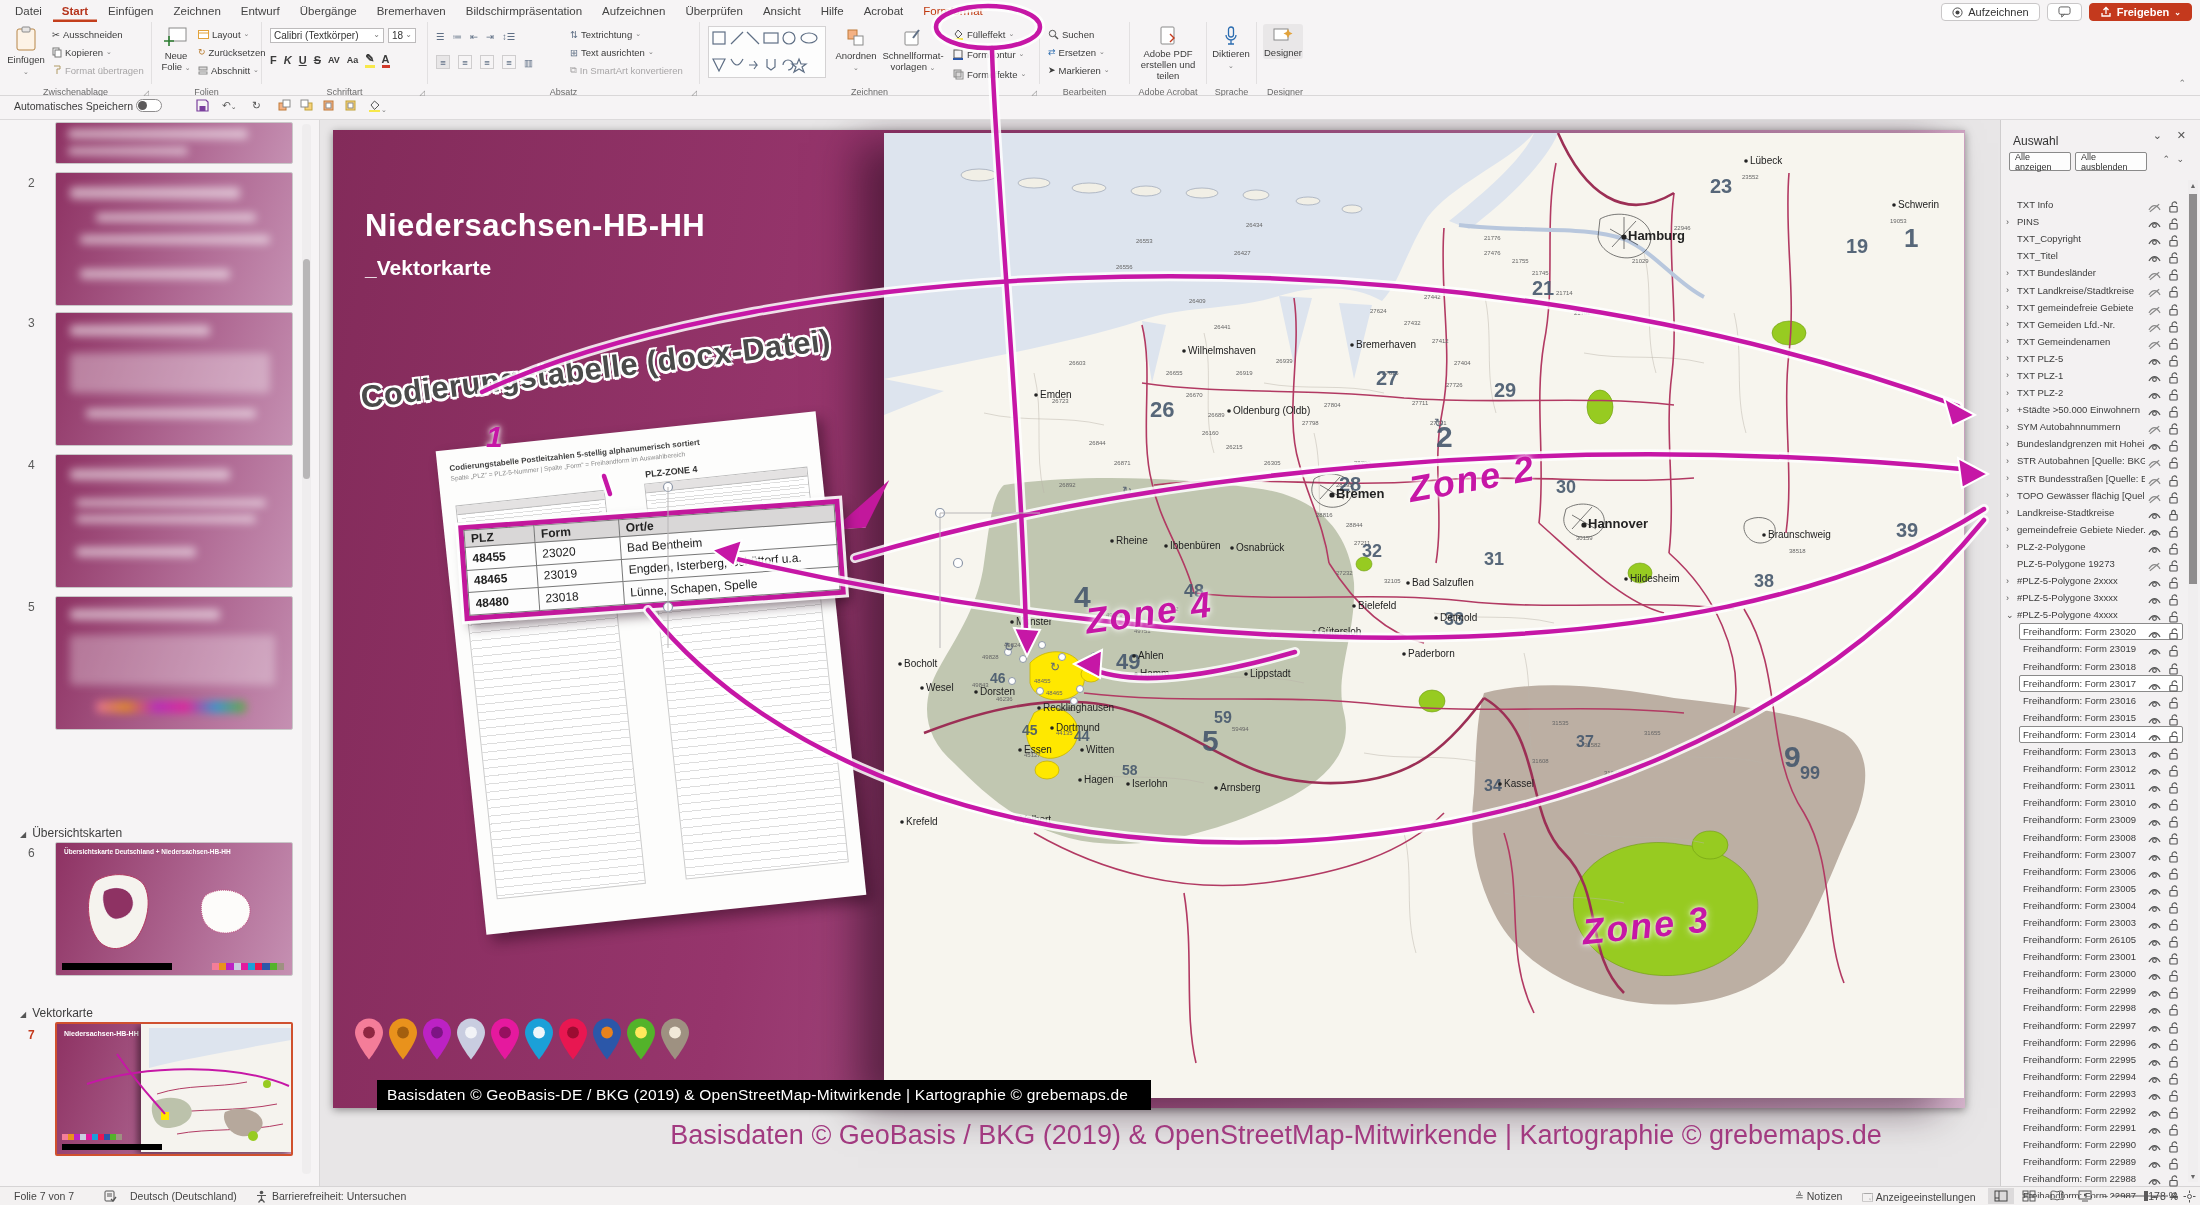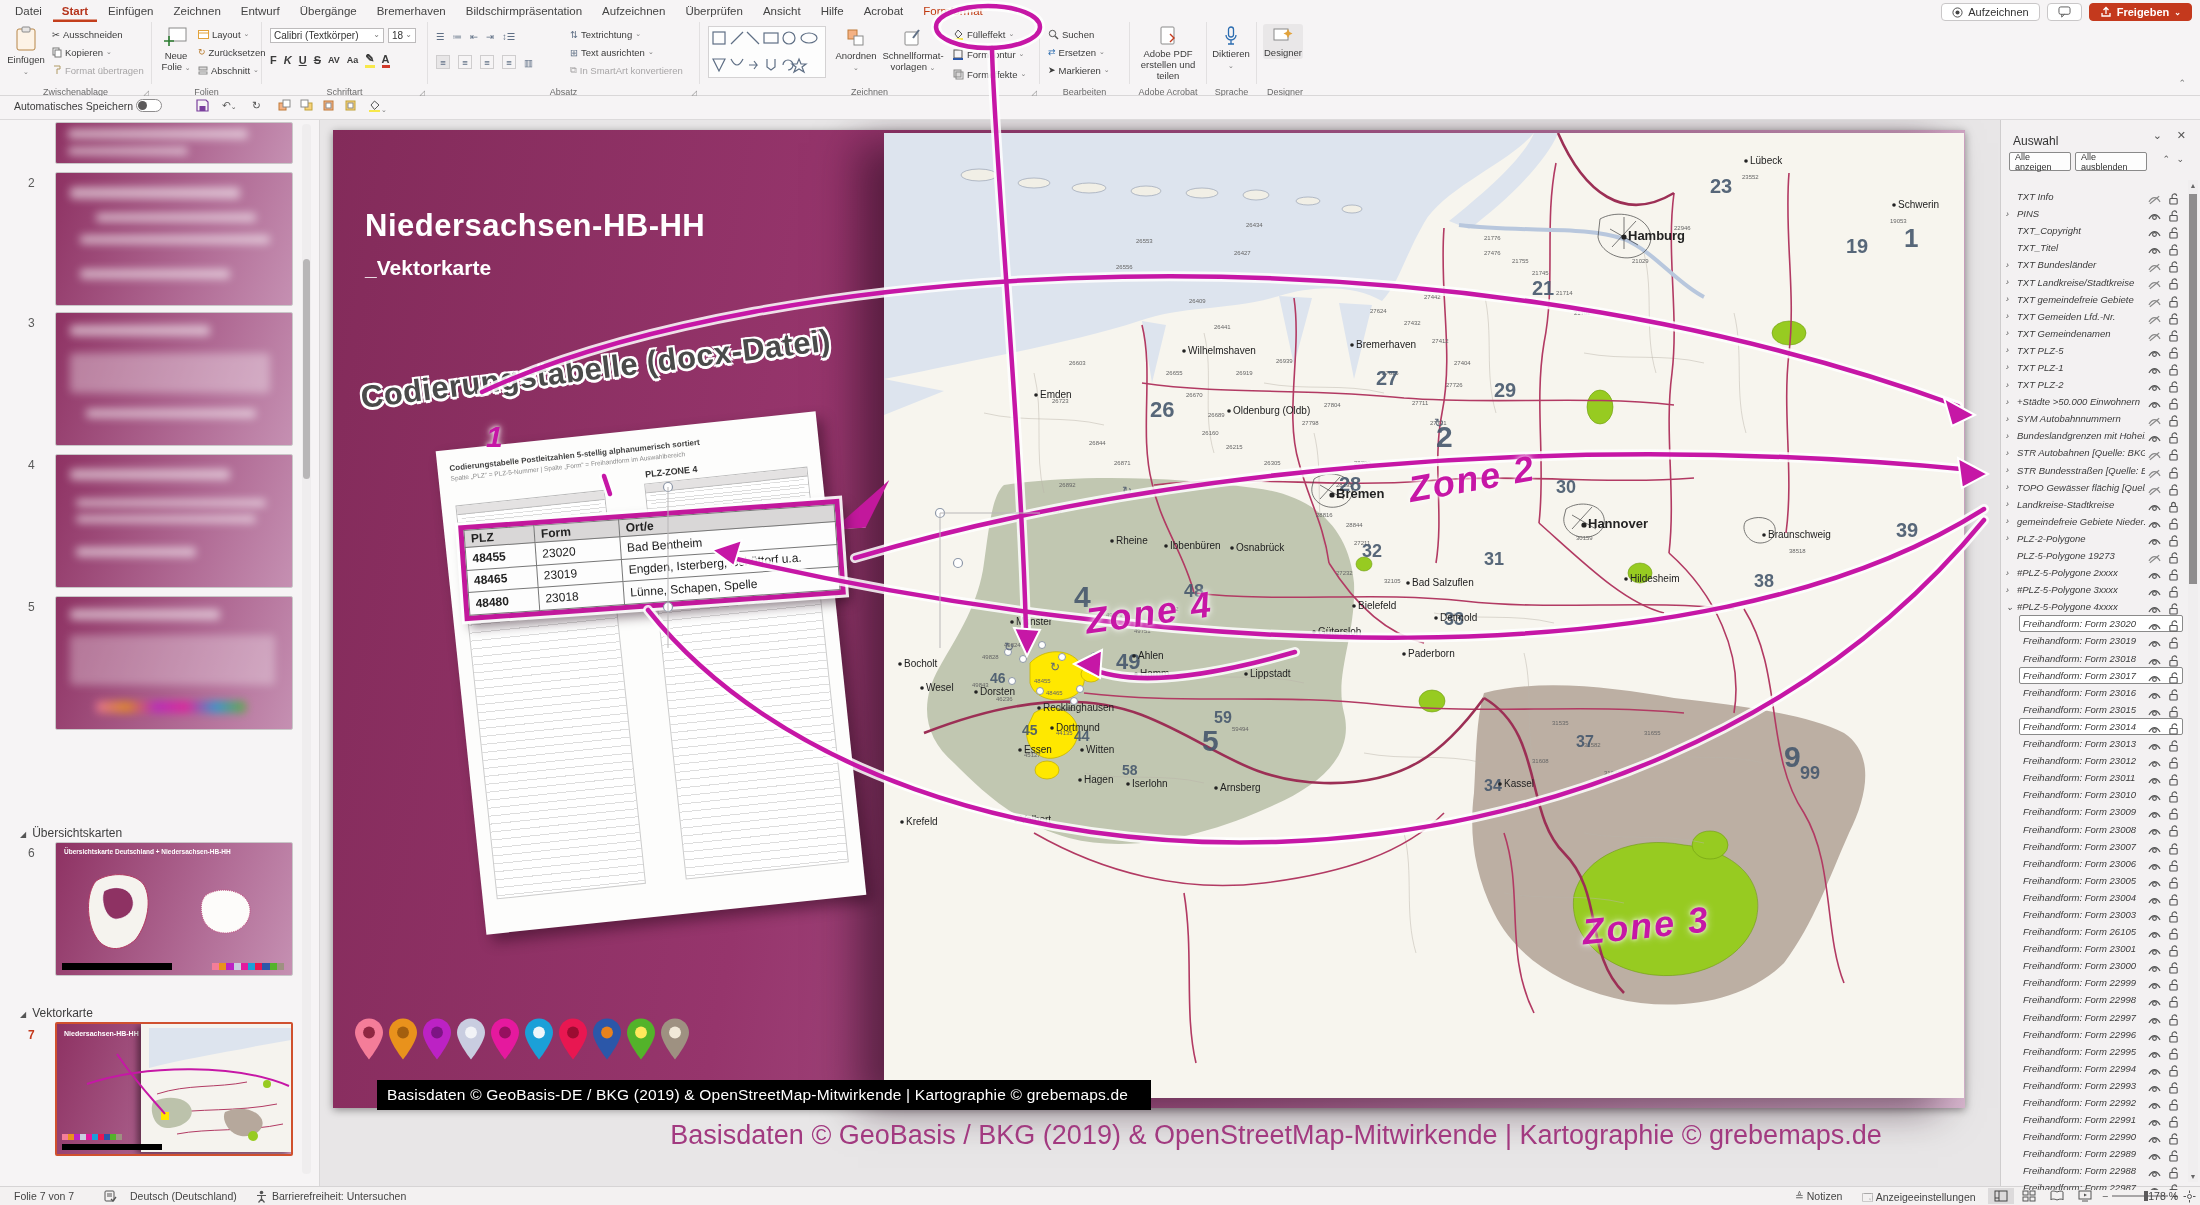--- a/index.html
+++ b/index.html
@@ -86,21 +86,21 @@
   .hand { position:absolute; color:#c617a6; font-weight:bold; font-style:italic; font-size:36px; letter-spacing:2px;
     text-shadow:0 0 4px rgba(255,255,255,.9),0 0 8px rgba(255,255,255,.8); pointer-events:none; z-index:61; }
 
   
   #panel { position:absolute; left:2000px; top:120px; width:200px; height:1066px; background:#f3f1f2; border-left:1px solid #cfcdce; z-index:10; }
   #panel-title { position:absolute; left:12px; top:14px; font-size:12px; color:#333; }
   #panel-close, #panel-dd { position:absolute; top:9px; font-size:11px; color:#555; }
   #panel-dd { right:38px; } #panel-close { right:14px; }
   .pbtn { position:absolute; top:32px; height:19px; border:1px solid #8a8a8a; background:#fdfdfd; border-radius:2px; font-size:9px; color:#333; display:flex; align-items:center; padding:0 5px; }
   .updown { position:absolute; top:34px; font-size:9px; color:#555; }
-  #sel-list { position:absolute; left:0; top:68px; width:188px; height:1002px; overflow:hidden;font-style:italic; }
+  #sel-list { position:absolute; left:0; top:76px; width:188px; height:1002px; overflow:hidden; }
   .srow { position:relative; height:17.1px; display:flex; align-items:center; }
   .srow .chev { position:absolute; left:5px; width:8px; font-size:9px; color:#555; }
   .srow .lbl { position:absolute; left:16px; right:44px; font-size:9.5px; color:#3b3b3b; white-space:nowrap; overflow:hidden; }
   .srow.child .lbl { left:22px; }
   .srow .eye { position:absolute; right:28px; top:3px; }
   .srow .lock { position:absolute; right:10px; top:3px; }
   .srow.selected::before { content:""; position:absolute; left:18px; right:6px; top:0; bottom:0; border:1px solid #8a8a8a; border-radius:2px; background:#fff; }
   .srow > * { position:relative; }
   #pscroll { position:absolute; right:2px; top:60px; width:10px; height:1002px; background:#f0eeef; }
   #pscroll .arr { position:absolute; left:0; width:10px; font-size:7px; color:#666; text-align:center; }

